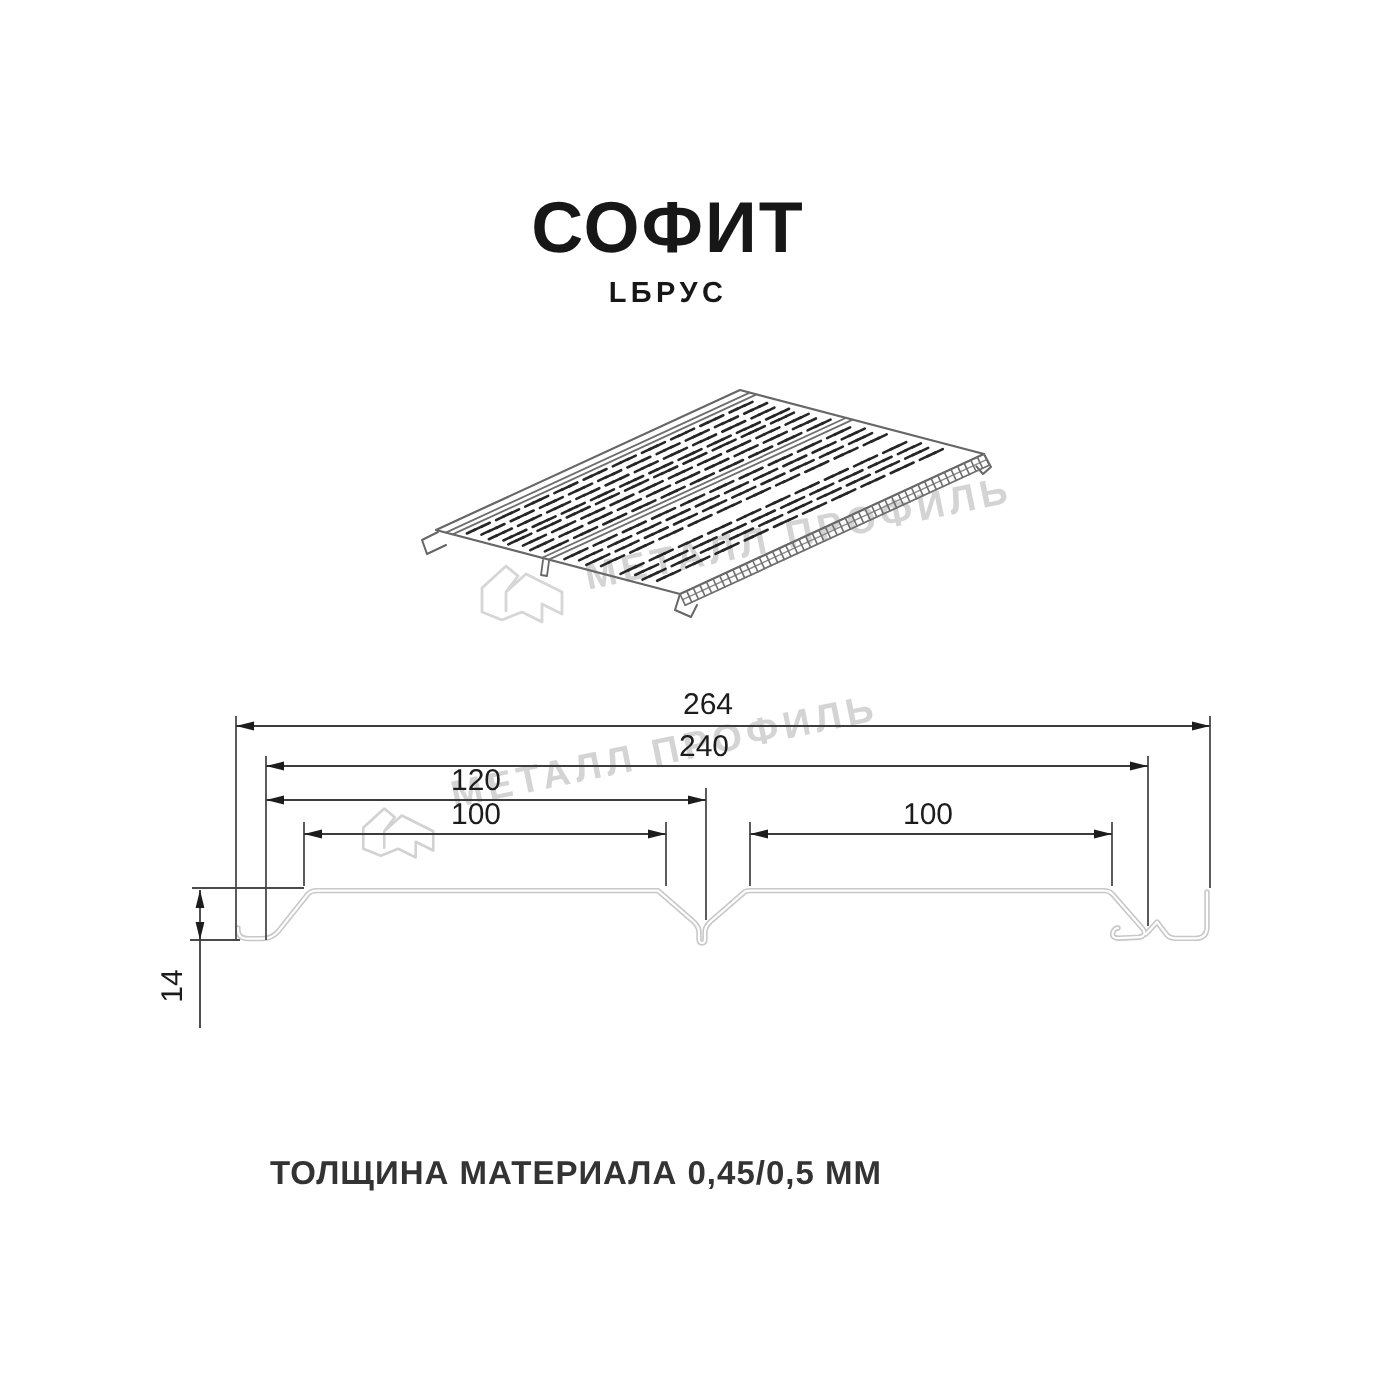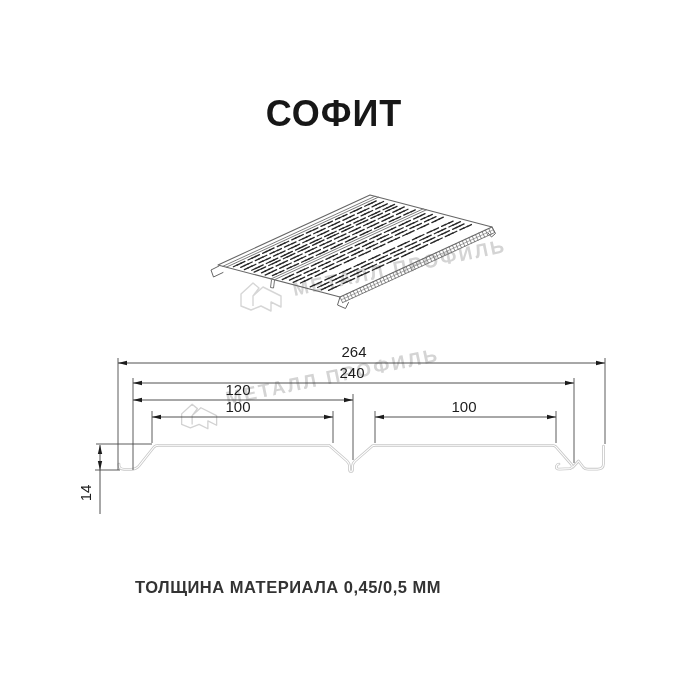--- a/index.html
+++ b/index.html
@@ -29,20 +29,21 @@
     <path d="M3,27 L3,15 L15,4 L21,9 L15,17 L25,8 L43,17 L43,28 L33,23 L33,32 L23,27 L13,31 Z M15,17 L15,27" fill="none" stroke="#d6d6d6" stroke-width="1.4" stroke-linejoin="round"></path>
   </svg>
   <svg class="wmlogo wmlogo2" width="42" height="33" viewBox="0 0 48 36">
     <path d="M3,27 L3,15 L15,4 L21,9 L15,17 L25,8 L43,17 L43,28 L33,23 L33,32 L23,27 L13,31 Z M15,17 L15,27" fill="none" stroke="#d2d2d2" stroke-width="1.5" stroke-linejoin="round"></path>
   </svg>
   <div class="wm wm1">МЕТАЛЛ ПРОФИЛЬ</div>
   <div class="wm wm2">МЕТАЛЛ ПРОФИЛЬ</div>
 
   <div class="hdr">
     <div class="title">СОФИТ</div>
+    <div class="subtitle">LБРУС</div>
   </div>
 
   <svg class="draw" width="700" height="700" viewBox="0 0 700 700">
 
     <g stroke-linejoin="round" stroke-linecap="round">
 
       <path d="M218,265 L370,195 L492,227 L340,297 Z" fill="none" stroke="#666666" stroke-width="1.1"></path>
 
       <path d="M222.9,266.3 L374.9,196.3 M226.3,267.2 L378.3,197.2" fill="none" stroke="#6e6e6e" stroke-width="0.9"></path>
 

